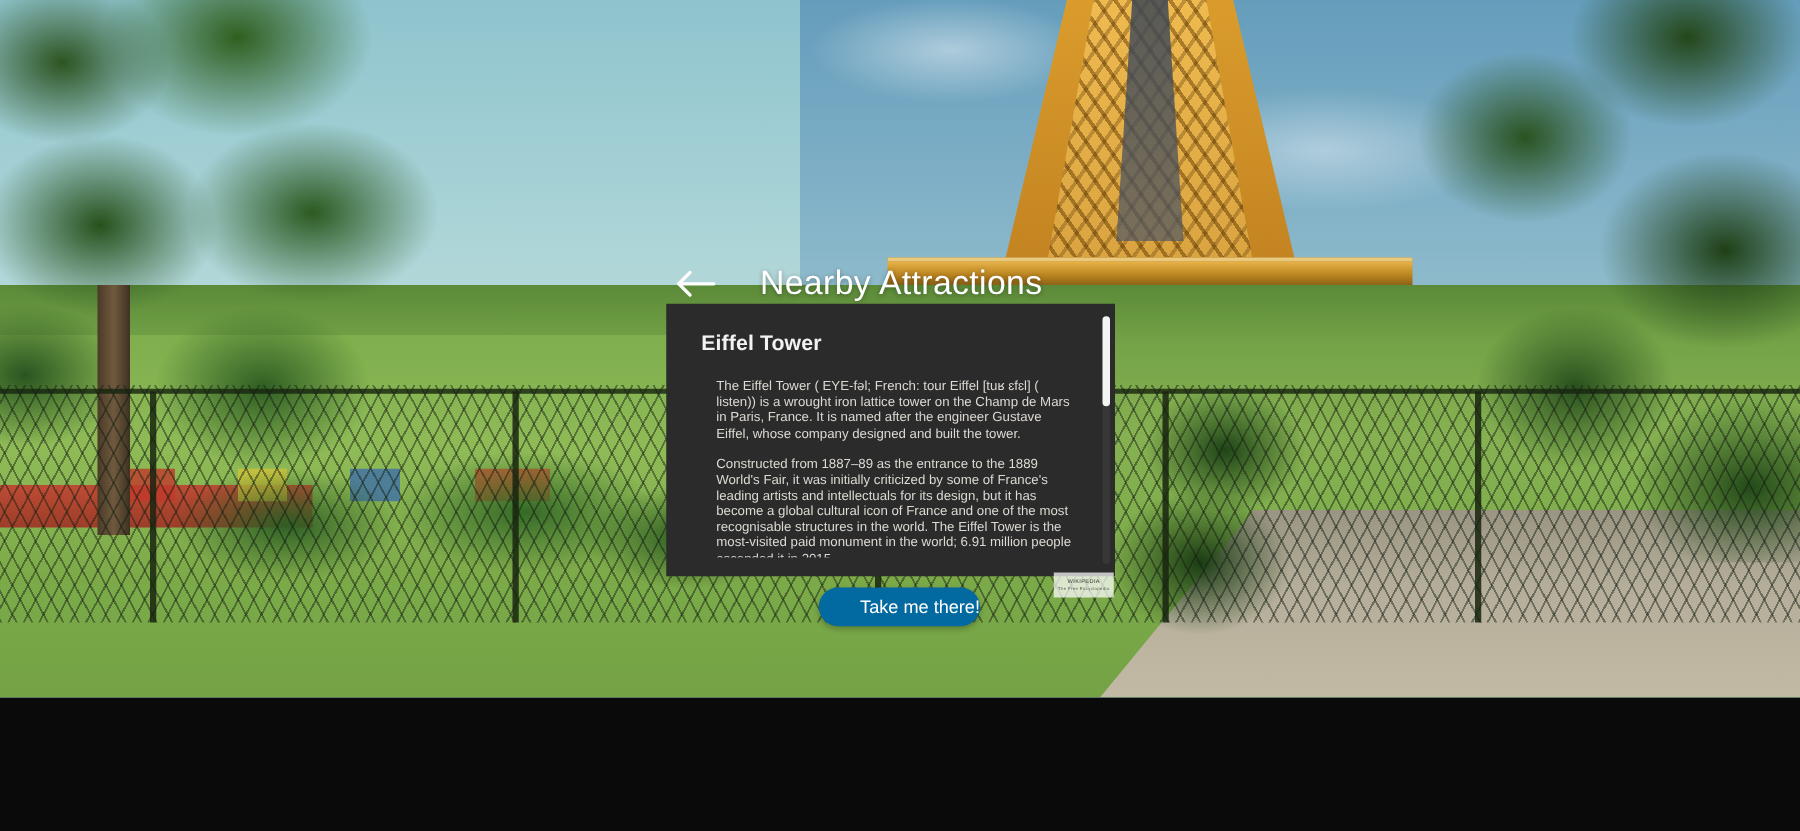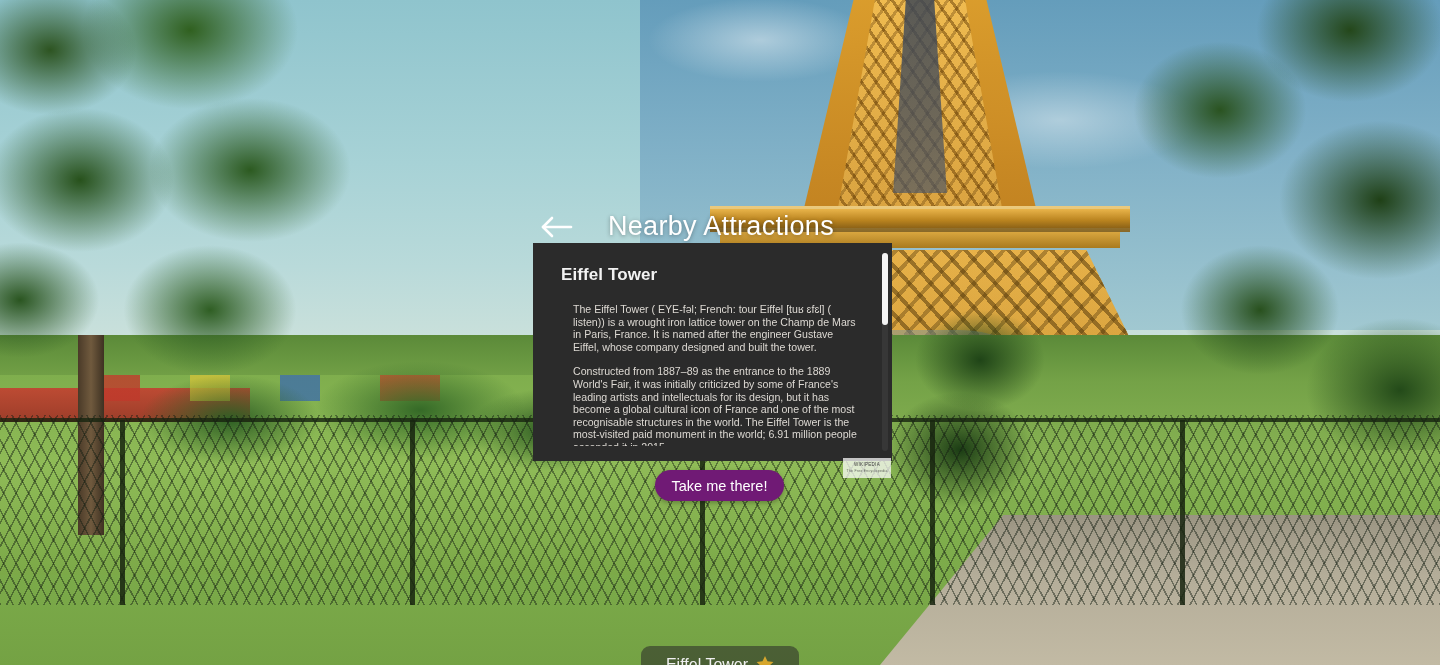--- a/index.html
+++ b/index.html
@@ -6,21 +6,21 @@
   html, body {
     width: 1440px; height: 665px;
     overflow: hidden;
     font-family: "Liberation Sans", sans-serif;
     background: #0a0a0a;
   }
 
   
   .scene {
     position: relative;
-    width: 1440px; height: 665px;
+    width: 1440px; height: 558px;
     overflow: hidden;
     background: #9ecbd2;
   }
 
   
   .sky {
     position: absolute; left: 0; top: 0; width: 1440px; height: 430px;
     background:
       linear-gradient(180deg, #8fc4cd 0%, #a7d2d6 38%, #b9dada 62%, #c9e0db 78%, #cfe2d8 100%);
   }
@@ -220,26 +220,27 @@
     font-size: 4.5px; color: #3a3a3a;
     display: flex; flex-direction: column;
     align-items: center; justify-content: center;
     line-height: 6px; letter-spacing: .3px;
   }
   .wm-line2 { font-size: 3.4px; opacity: .8; }
 
   .take-me-there {
     position: absolute; left: 655px; top: 470px;
     width: 129px; height: 31px;
-    background: #701a75;
+    background: #0369a1;
     border: none; border-radius: 16px;
     color: #ffffff; font-size: 14.5px;
     font-family: "Liberation Sans", sans-serif;
     cursor: pointer;
     box-shadow: 0 2px 5px rgba(0,0,0,.28);
+    text-align: right;
   }
 
   
   .toolbar {
     position: absolute; left: 0; bottom: 0; width: 1440px; height: 130px;
   }
 
   
   .bottom-chip {
     position: absolute; left: 641px; top: 646px;

